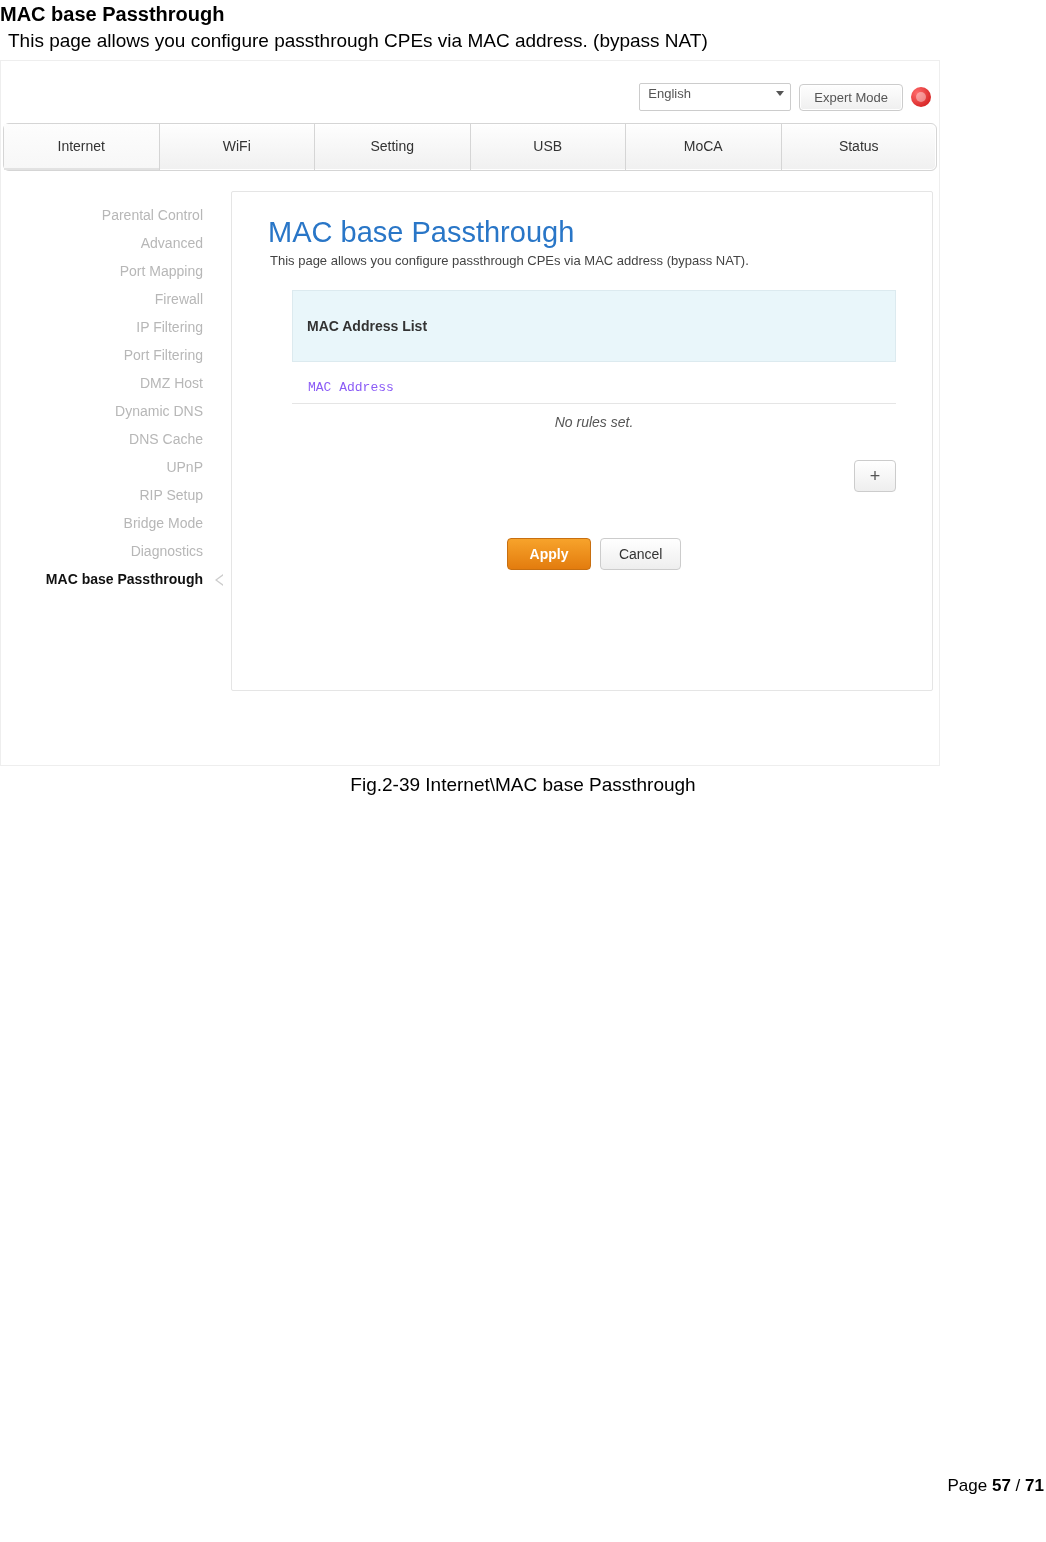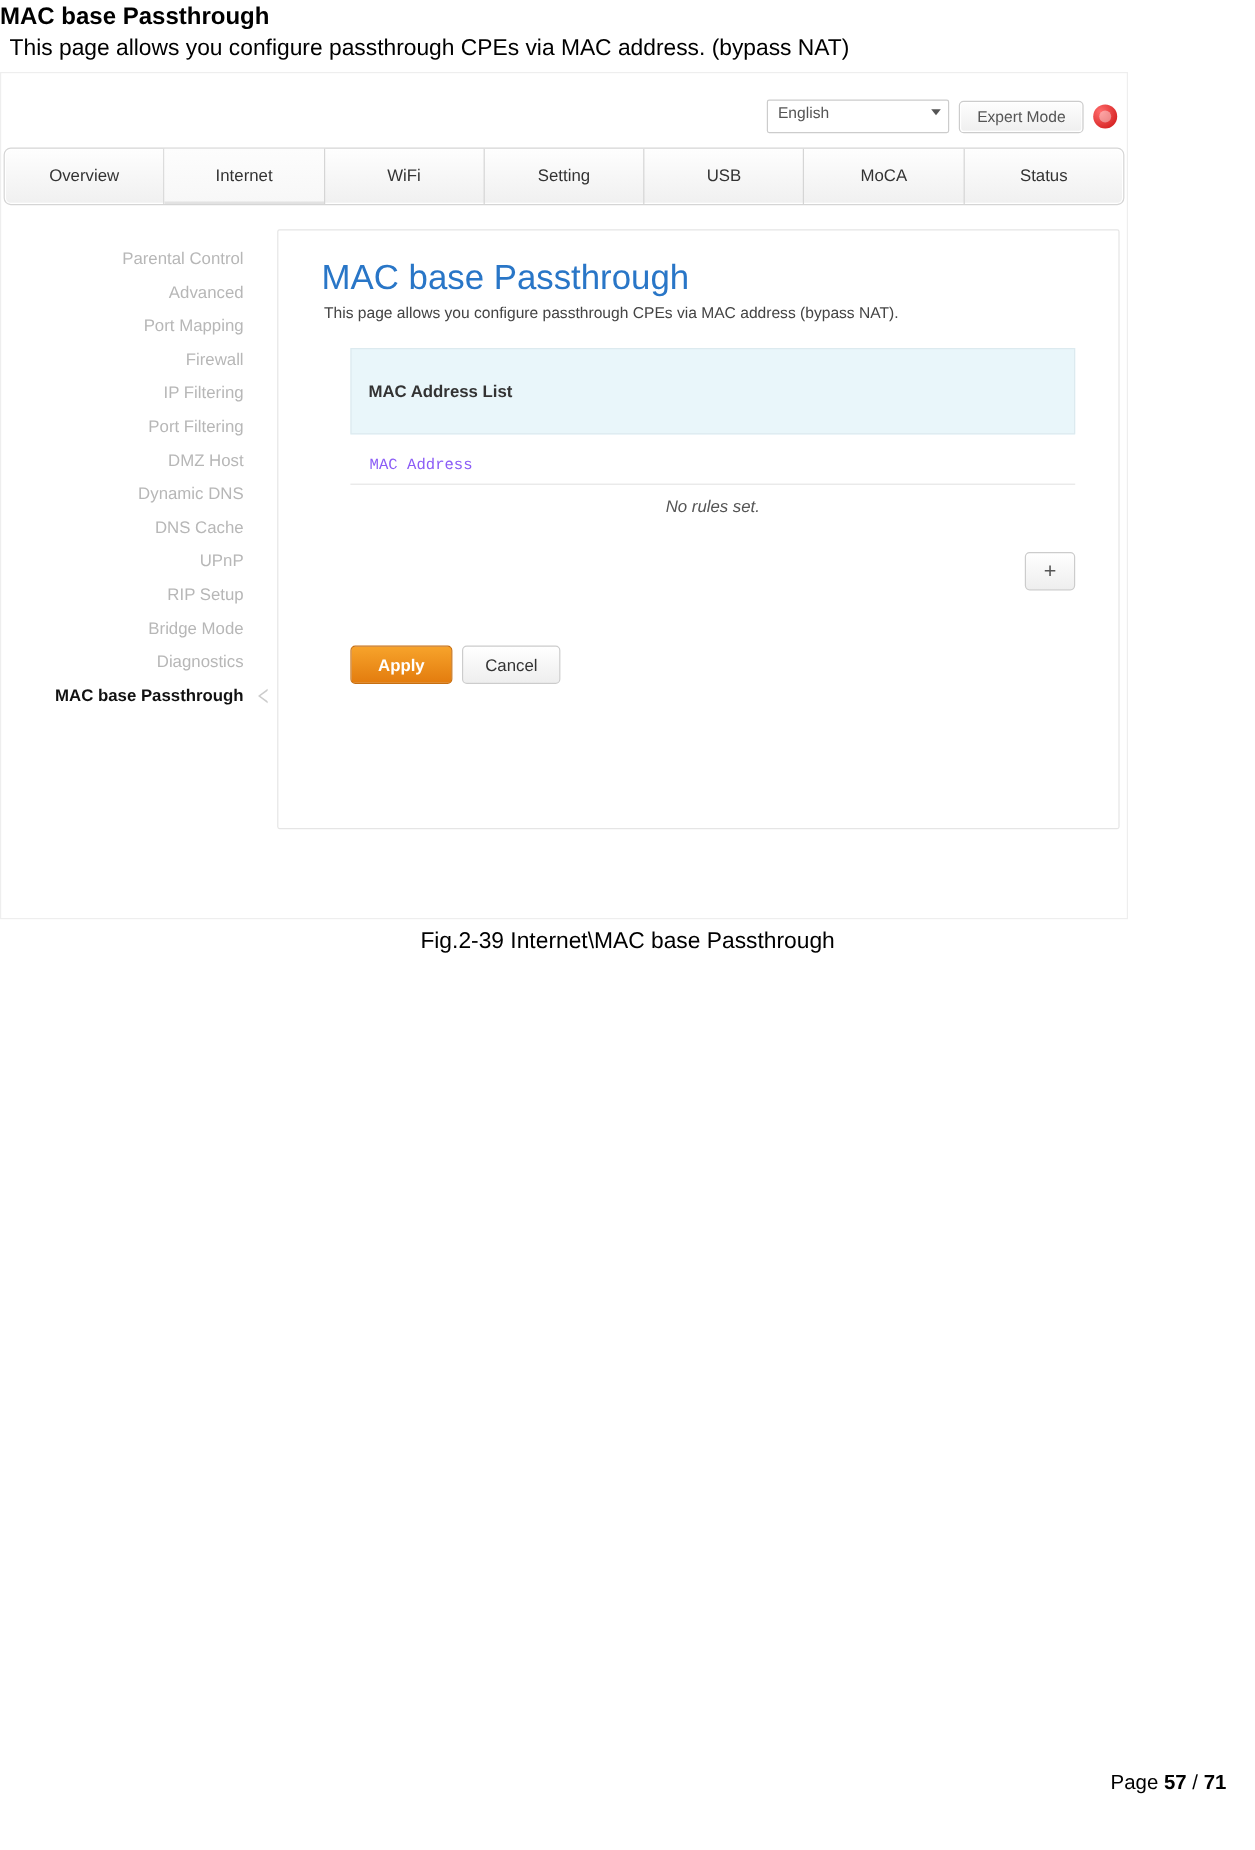--- a/index.html
+++ b/index.html
@@ -28,25 +28,25 @@
   .side-pointer::after{content:"";position:absolute;left:2px;top:-5px;border-top:5px solid transparent;border-bottom:5px solid transparent;border-right:7px solid #fff;}
   .panel{flex:1;border:1px solid #e5e5e5;border-radius:2px;margin:0 6px 6px 0;padding:24px 36px 40px 36px;max-height:500px;box-sizing:border-box;}
   .panel-title{color:#2976c7;font-size:29px;font-family:Arial;}
   .panel-sub{font-size:13px;color:#444;padding:4px 0 22px 2px;}
   .list-header{background:#e9f6fa;border:1px solid #dceaef;padding:27px 14px;font-size:14px;font-weight:bold;color:#333;margin:0 0 0 24px;}
   .col-header{font-size:13px;color:#8b5cf6;padding:18px 0 8px 40px;font-family:Liberation Mono, monospace;}
   .divider{border:none;border-top:1px solid #e5e5e5;margin:0 0 0 24px;}
   .empty{text-align:center;font-style:italic;color:#555;font-size:14px;padding:10px 0 30px 24px;}
   .add-row{text-align:right;margin:0 0 0 24px;}
   .add-btn{display:inline-flex;align-items:center;justify-content:center;width:40px;height:30px;border:1px solid #ccc;border-radius:4px;background:linear-gradient(#fff,#eee);font-size:18px;color:#555;cursor:pointer;}
-  .btn-row{text-align:left;padding:46px 0 0 24px;}
+  .btn-row{text-align:center;padding:46px 0 0 24px;}
   .apply-btn{display:inline-block;border:1px solid #c86f10;border-radius:4px;background:linear-gradient(#f7a32b,#e37c0e);color:#fff;font-size:14px;font-weight:bold;padding:7px 22px;cursor:pointer;}
   .cancel-btn{display:inline-block;border:1px solid #ccc;border-radius:4px;background:linear-gradient(#fff,#eee);color:#333;font-size:14px;padding:7px 18px;margin-left:4px;cursor:pointer;}
   .caption{text-align:center;font-size:19px;padding:8px 0 0 0;}
-  .footer{text-align:right;font-size:17px;padding-top:680px;padding-right:24px;padding-bottom:8px;}
+  .footer{text-align:right;font-size:17px;padding-top:680px;padding-right:2px;padding-bottom:8px;}
   .footer .bold{font-weight:bold;}
 </style>
 </head>
 <body>
 <div class="page">
 
 <div class="doc-heading">MAC base Passthrough</div>
 <div class="doc-intro">This page allows you configure passthrough CPEs via MAC address. (bypass NAT)</div>
 
 <div class="shot">
@@ -55,21 +55,20 @@
       <span>English</span>
       <span class="sel-caret"></span>
     </div>
     <div class="expert-btn">Expert Mode</div>
     <div class="user-icon">
           <div class="user-icon-inner"></div>
         </div>
   </div>
 
   <div class="tabs" id="tabs">
-        <div class="tab">Overview</div>
         <div class="tab active">Internet</div>
         <div class="tab">WiFi</div>
         <div class="tab">Setting</div>
         <div class="tab">USB</div>
         <div class="tab">MoCA</div>
         <div class="tab">Status</div>
       </div>
 
   <div class="body-area">
     <div class="sidebar" id="sidebar">

